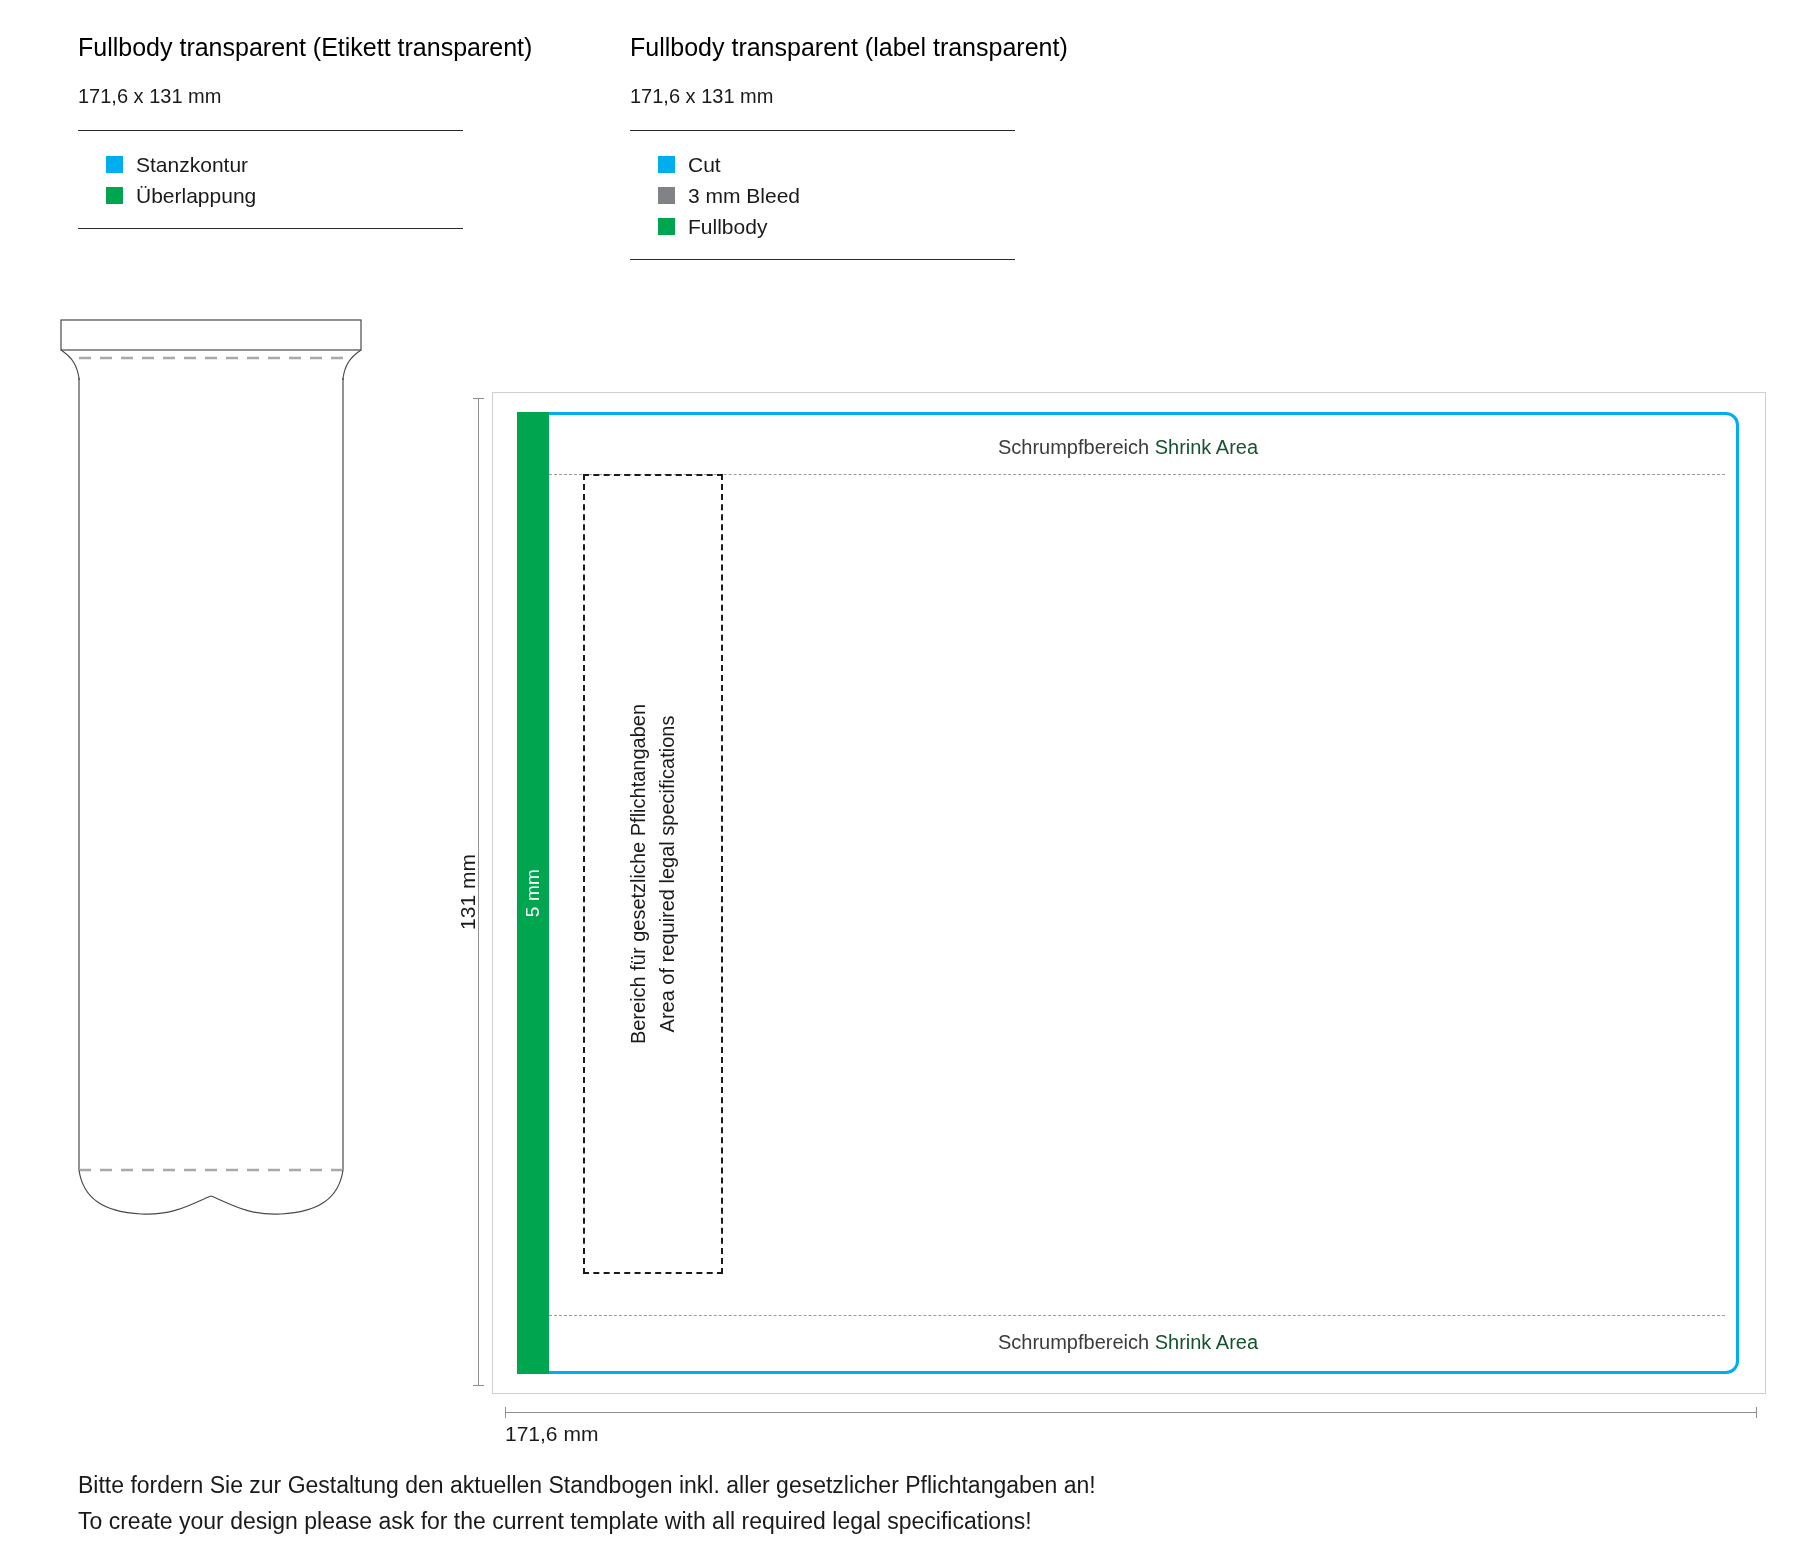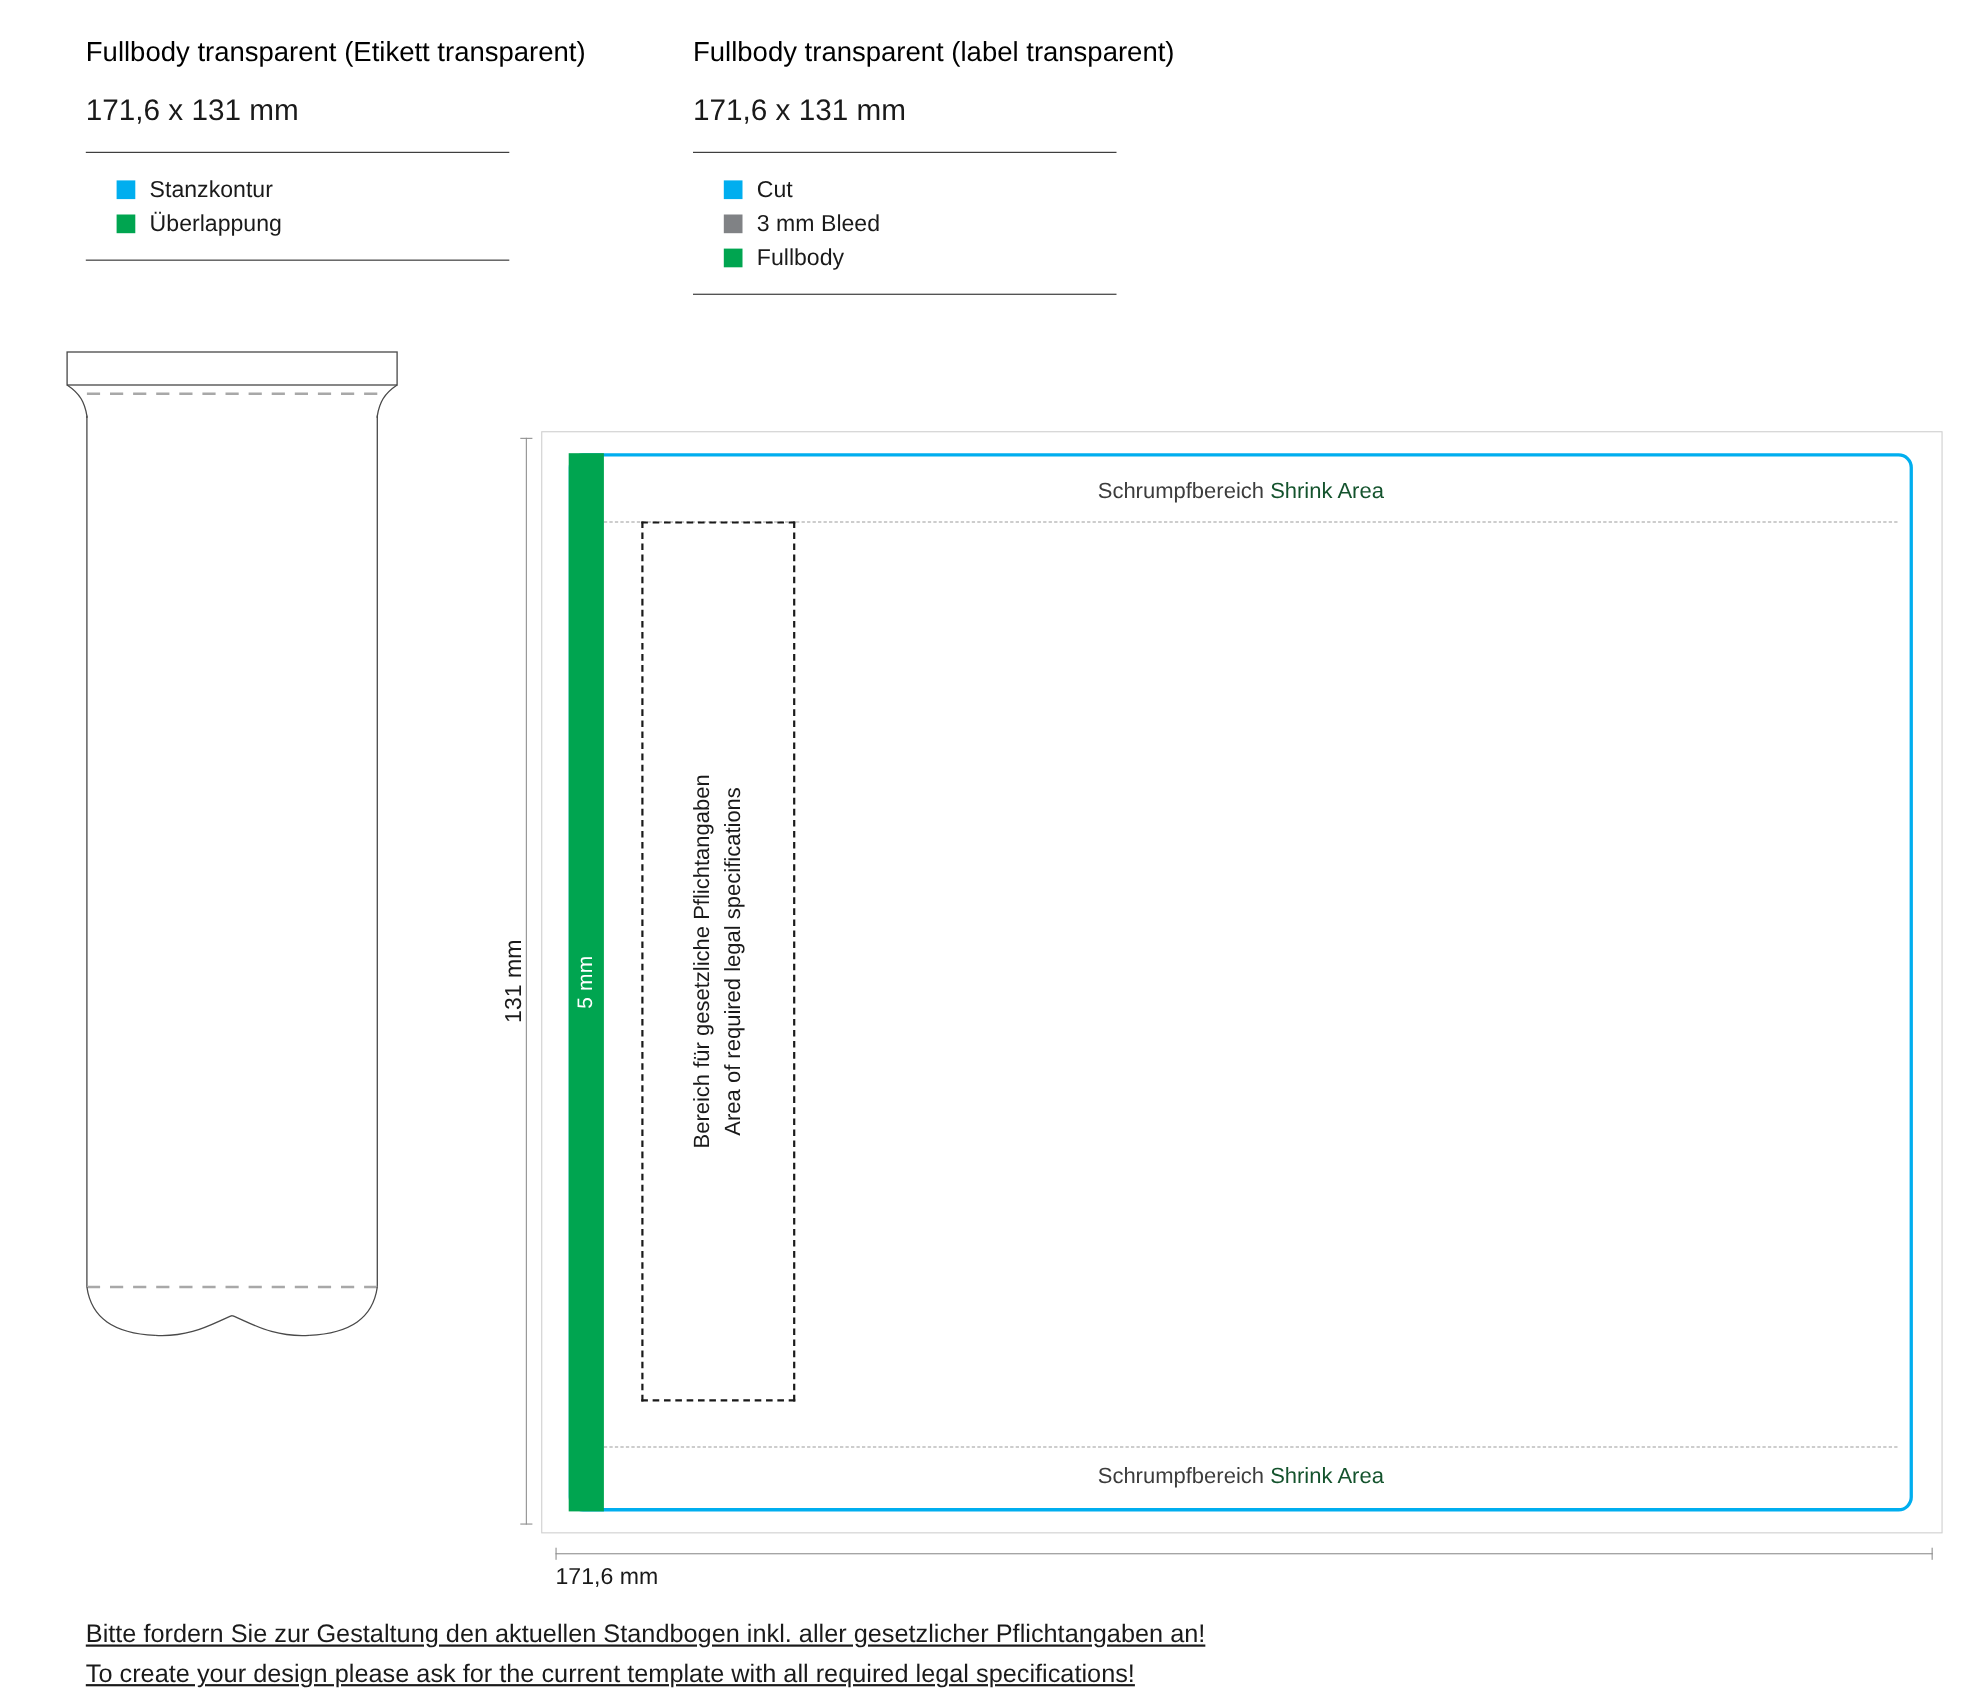--- a/index.html
+++ b/index.html
@@ -15,21 +15,21 @@
   .hdr.de{left:78px;width:430px;}
   .hdr.en{left:630px;width:430px;}
   .hdr h1{
     margin:0;font-size:33px;font-weight:400;line-height:1.18;
     letter-spacing:.1px;color:#1a1a1a;
   }
   .hdr h2{
     margin:2px 0 0 0;font-size:25px;font-weight:400;line-height:1.2;
     white-space:nowrap;color:#000000;
   }
-  .hdr .dims{margin-top:22px;font-size:27px;line-height:1.2;}
+  .hdr .dims{margin-top:22px;font-size:20px;line-height:1.2;}
   .rule{height:1px;background:#2b2b2b;margin-top:22px;width:385px;}
   .legend{margin-top:18px;}
   .legend-row{display:flex;align-items:center;height:31px;padding-left:28px;}
   .sw{width:17px;height:17px;flex:0 0 17px;margin-right:13px;}
   .legend-row span.lbl{font-size:21px;line-height:1;}
   .rule2{height:1px;background:#2b2b2b;margin-top:17px;width:385px;}
 
   
   .can-wrap{position:absolute;left:55px;top:318px;width:330px;height:910px;}
   .can-wrap svg{display:block;}
@@ -106,21 +106,21 @@
   .dim-h .cap{position:absolute;top:3px;width:1px;height:11px;background:#8f8f8f;}
   .dim-h .cap.l{left:0;}
   .dim-h .cap.r{right:0;}
   .dim-h .txt{
     position:absolute;left:0;right:0;top:18px;text-align:left;
     font-size:21px;color:#1a1a1a;
   }
 
   
   .footer{position:absolute;left:78px;top:1470px;width:1400px;}
-  .footer p{margin:0 0 6px 0;font-size:23px;line-height:1.32;color:#1a1a1a;text-decoration:underline;}
+  .footer p{margin:0 0 6px 0;font-size:23px;line-height:1.32;color:#1a1a1a;}
 </style>
 </head>
 <body>
 
 <div class="stage">
 
   <div class="hdr de">
     <h2>Fullbody transparent (Etikett transparent)</h2>
     <div class="dims">171,6 x 131 mm</div>
     <div class="rule"></div>

